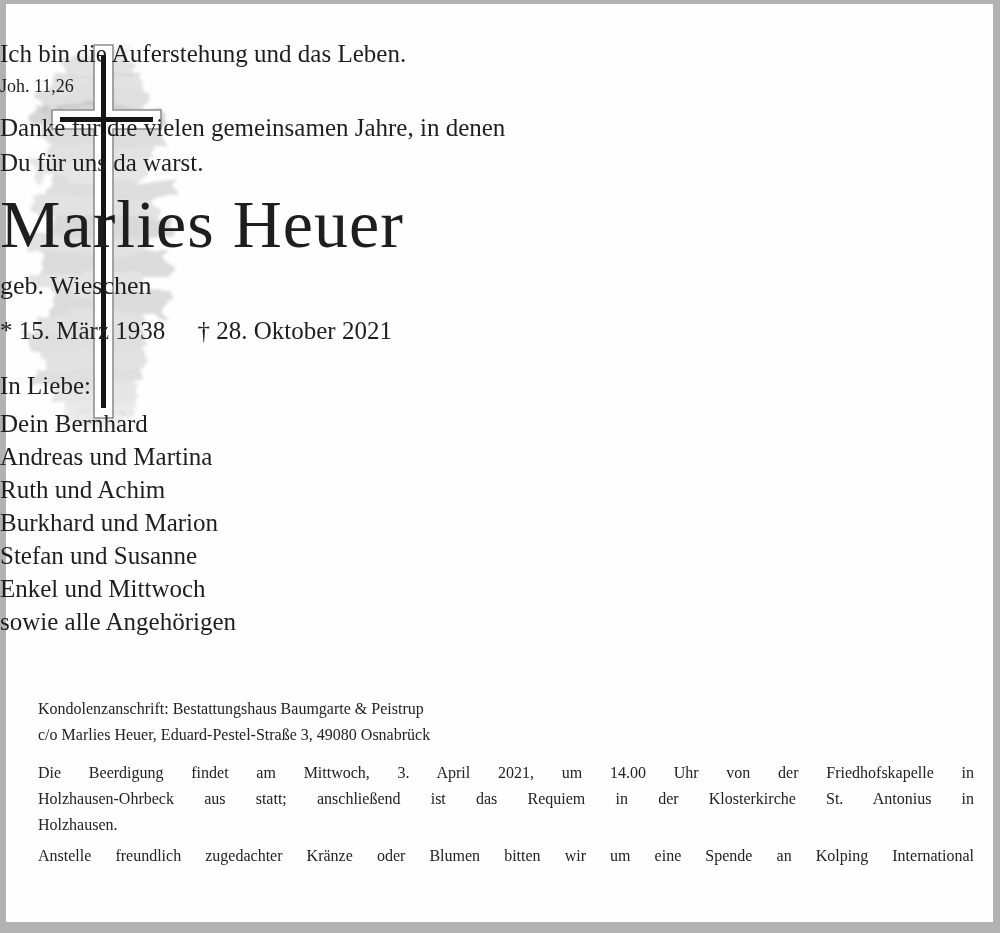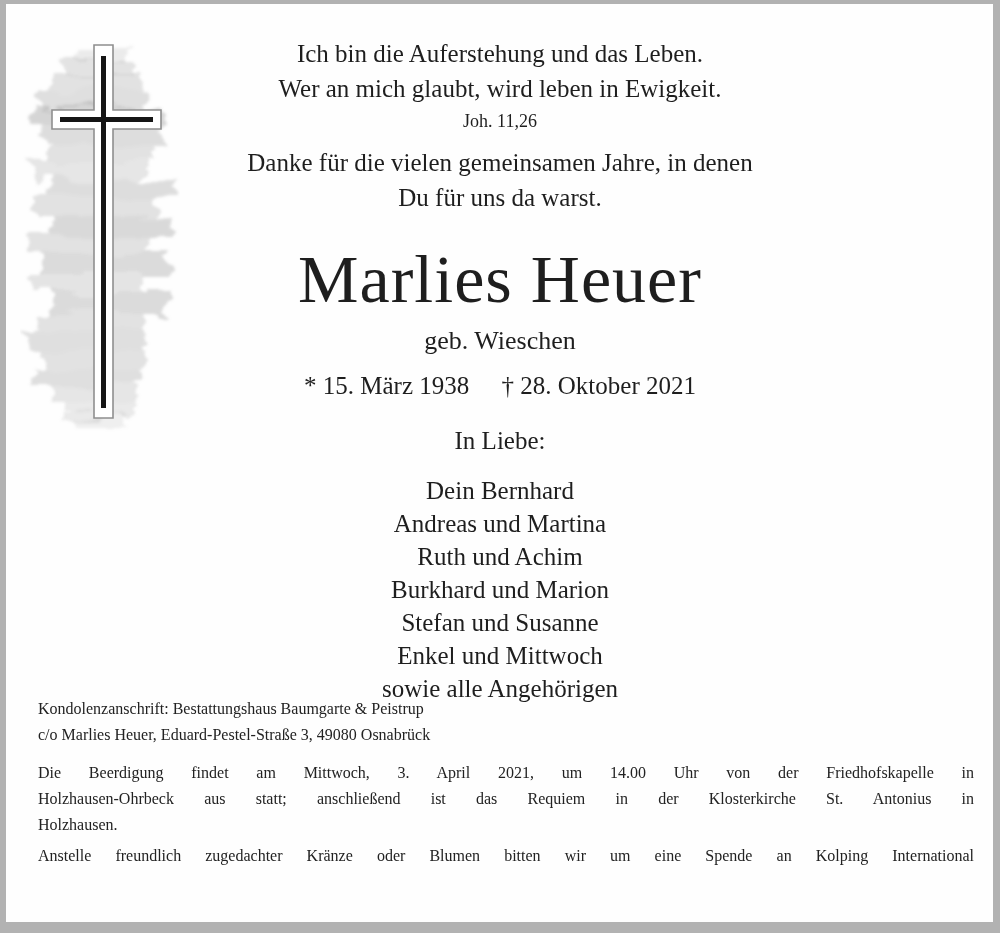--- a/index.html
+++ b/index.html
@@ -19,42 +19,42 @@
     background: #fefefe;
   }
   .cross-art {
     position: absolute;
     left: 20px; top: 40px;
     width: 160px; height: 395px;
   }
   .center-col {
     position: absolute;
     left: 0; right: 0; top: 36px;
-    text-align: center;
+    text-align: left;
     font-size: 25px;
     line-height: 35px;
     white-space: nowrap;
   }
   .scripture-ref {
     font-size: 18px;
     line-height: 31px;
   }
   .thanks { margin-top: 8px; }
   .deceased-name {
-    margin-top: 24px;
+    margin-top: 4px;
     font-size: 68px;
     line-height: 80px;
     font-weight: 400;
     letter-spacing: 1px;
   }
   .maiden { font-size: 26px; line-height: 31px; margin-top: 6px; }
   .dates { margin-top: 12px; }
   .dates .death { display: inline-block; margin-left: 26px; font-family: Liberation Serif, serif; }
   .in-liebe { margin-top: 20px; }
-  .mourners { margin-top: 16px; line-height: 33px; }
+  .mourners { margin-top: 4px; line-height: 33px; }
   .bottom {
     position: absolute;
     left: 38px;
     width: 936px;
     font-size: 16px;
     line-height: 26px;
     color: #222222;
   }
   .condolence { top: 696px; white-space: nowrap; }
   .funeral { top: 760px; }
@@ -103,21 +103,20 @@
       <rect x="30" y="346" width="86" height="16" opacity="0.26"></rect>
       <rect x="44" y="362" width="70" height="16" opacity="0.22"></rect>
       <rect x="56" y="376" width="52" height="12" opacity="0.16"></rect>
     </g>
     <path d="M74,5 H93 V70 H141 V89 H93 V378 H74 V89 H32 V70 H74 Z" fill="#ffffff" stroke="#8f8f8f" stroke-width="1.6"></path>
     <path d="M83.5,16 V368 M40,79.5 H133" fill="none" stroke="#151515" stroke-width="5"></path>
   </svg>
 
   <div class="center-col">
     <div>Ich bin die Auferstehung und das Leben.</div>
-    <div>Wer an mich glaubt, wird leben in Ewigkeit.</div>
     <div class="scripture-ref">Joh. 11,26</div>
 
     <div class="thanks">
       <div>Danke für die vielen gemeinsamen Jahre, in denen</div>
       <div>Du für uns da warst.</div>
     </div>
 
     <div class="deceased-name">Marlies Heuer</div>
     <div class="maiden">geb. Wieschen</div>
 

